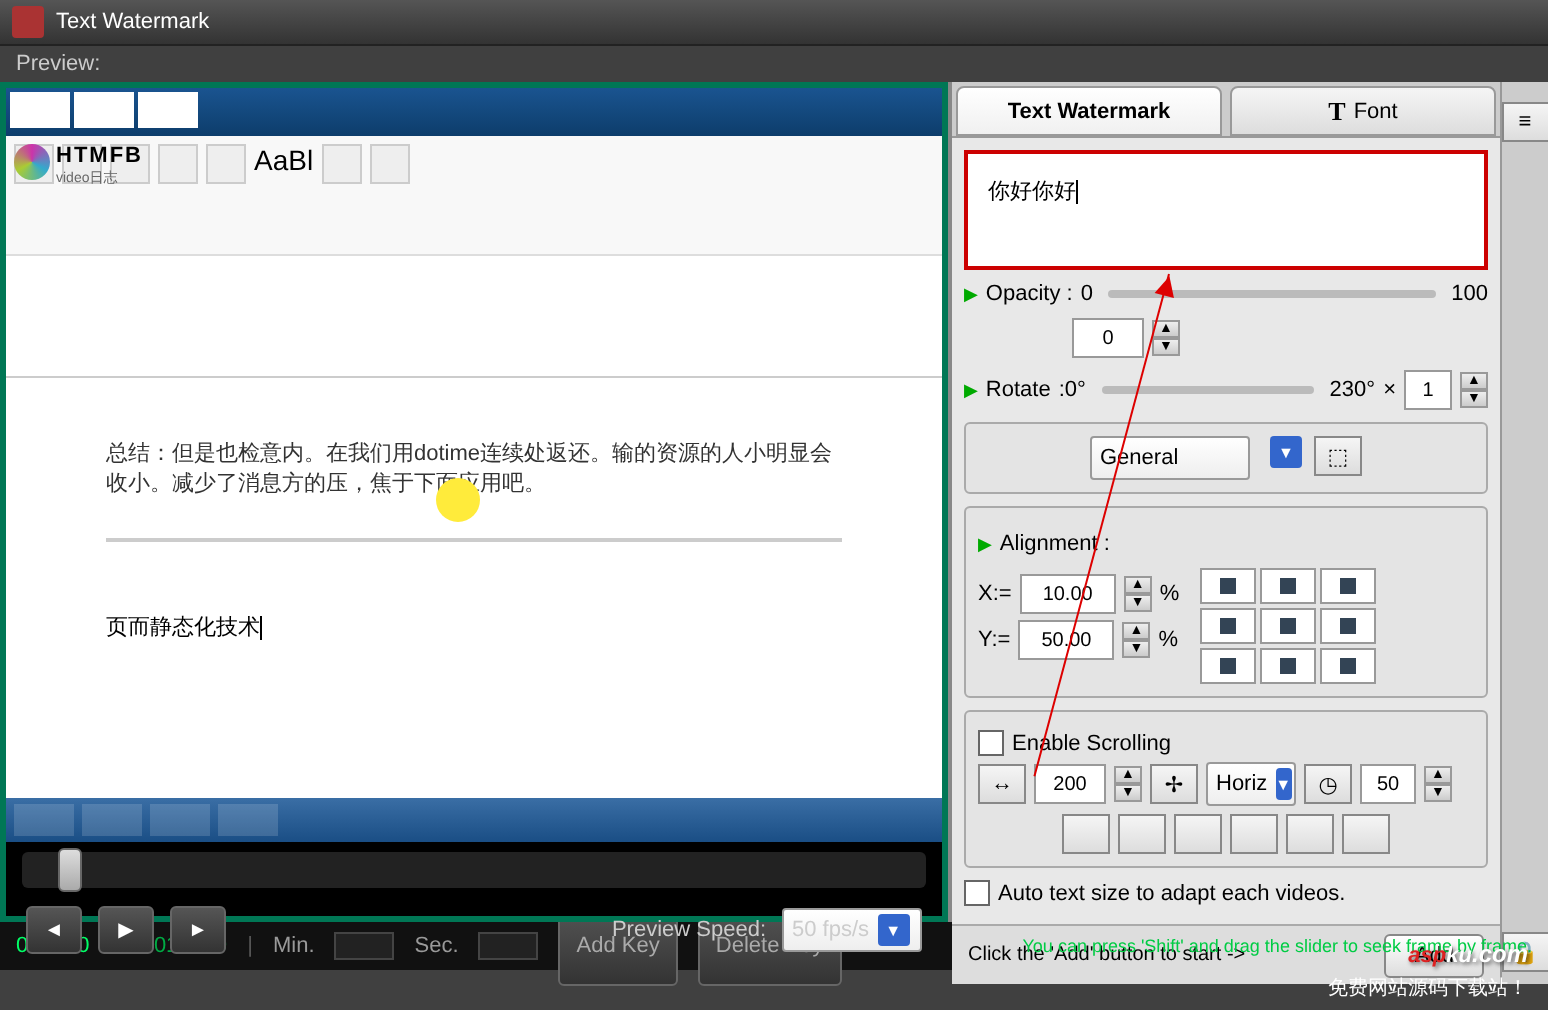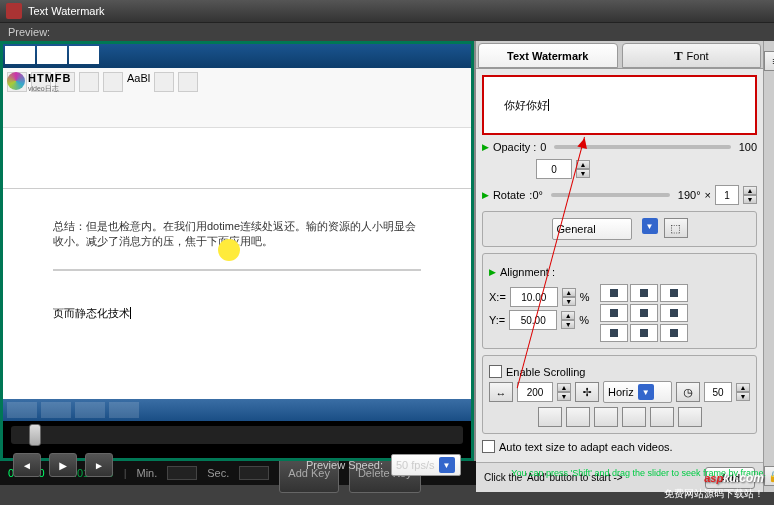--- a/index.html
+++ b/index.html
@@ -28,21 +28,21 @@
 .scrub{height:18px;background:#222;margin:5px 8px;border-radius:3px;position:relative}
 .scrub-handle{position:absolute;left:18px;top:-2px;width:12px;height:22px;background:linear-gradient(#ddd,#aaa);border-radius:3px;border:1px solid #666}
 .controls{height:32px;display:flex;align-items:center;gap:8px;padding:0 10px;color:#ccc}
 .pbtn{width:28px;height:24px;background:linear-gradient(#555,#333);border:1px solid #666;border-radius:3px;color:#fff;display:flex;align-items:center;justify-content:center;font-size:10px}
 .spacer{flex:1}
 .right{width:300px;background:#ddd;border-left:2px solid #888;display:flex;flex-direction:column}
 .tabs{display:flex;height:28px;background:#ccc;border-bottom:1px solid #999}
 .tab{flex:1;display:flex;align-items:center;justify-content:center;background:linear-gradient(#f5f5f5,#ddd);border:1px solid #999;border-radius:4px 4px 0 0;margin:2px 2px 0;gap:4px}
 .tab.active{background:linear-gradient(#fff,#f0f0f0);font-weight:bold}
 .panel{flex:1;background:#e8e8e8;padding:6px;overflow:auto}
-.text-input-box{border:2px solid #c00;height:60px;background:#fff;padding:20px;font-family:SimSun;font-size:13px;position:relative}
+.text-input-box{border:2px solid #c00;height:60px;background:#fff;padding:10px;font-family:SimSun;font-size:13px;position:relative}
 .slider-row{display:flex;align-items:center;gap:4px;margin:6px 0;font-size:11px}
 .arrow-t{color:#0a0;font-size:9px}
 .slider{flex:1;height:4px;background:#bbb;border-radius:2px;position:relative;margin:0 4px}
 .slider-track{position:absolute;height:100%;background:#6a6;border-radius:2px}
 .stepper{width:36px;height:20px;border:1px solid #999;background:#fff;text-align:center;font-size:10px}
 .step-btns{display:flex;flex-direction:column}
 .step-btns span{width:14px;height:9px;background:linear-gradient(#eee,#ccc);border:1px solid #999;font-size:7px;line-height:7px;text-align:center}
 .section{border:1px solid #aaa;border-radius:3px;padding:6px;margin:6px 0;background:#e4e4e4}
 .dropdown{height:22px;border:1px solid #999;background:linear-gradient(#fff,#eee);padding:0 4px;display:flex;align-items:center;border-radius:2px}
 .dd-arrow{width:16px;height:16px;background:#36c;color:#fff;display:flex;align-items:center;justify-content:center;font-size:8px;border-radius:2px;margin-left:4px}
@@ -82,21 +82,21 @@
           <div class="tab-word"></div>
             <div class="tab-word"></div>
             <div class="tab-word"></div>
         </div>
         <div class="ribbon">
           <div class="ribbon-btn"></div>
             <div class="ribbon-btn"></div>
             <div class="ribbon-btn"></div>
           <div class="ribbon-btn"></div>
             <div class="ribbon-btn"></div>
-          <span style="font-size:11px">AaBl</span>
+          <span style="font-size:14px">AaBl</span>
           <div class="ribbon-btn"></div>
             <div class="ribbon-btn"></div>
         </div>
         <div class="logo-area">
           <div class="logo-circle"></div>
           <div>
             <div style="font-weight:bold;letter-spacing:1px">HTMFB</div>
             <div style="font-size:7px;color:#666">video日志</div>
           </div>
         </div>
@@ -164,21 +164,21 @@
                 <span>▲</span>
                 <span>▼</span>
               </div>
           </div>
 
           <div class="slider-row">
             <span class="arrow-t">▶</span>
             <span>Rotate</span>
             <span>:0°</span>
             <div class="slider"></div>
-            <span>190°</span>
+            <span>230°</span>
             <span>×</span>
             <input class="stepper" style="width: 24px;" value="1">
             <div class="step-btns">
                 <span>▲</span>
                 <span>▼</span>
               </div>
           </div>
 
           <div class="section" style="display:flex;justify-content:center;gap:6px">
             <div class="dropdown" style="width:80px">
@@ -234,21 +234,21 @@
               <span>Enable Scrolling</span>
             </div>
             <div class="xy-row">
               <div class="sq">↔</div>
               <input class="stepper" value="200" style="">
               <div class="step-btns">
                   <span>▲</span>
                   <span>▼</span>
                 </div>
               <div class="sq">✢</div>
-              <div class="dropdown" style="width:69px">
+              <div class="dropdown" style="width:45px">
                   <span>Horiz</span>
                   <span class="dd-arrow">▼</span>
                 </div>
               <div class="sq">◷</div>
               <input class="stepper" style="width: 28px;" value="50">
               <div class="step-btns">
                   <span>▲</span>
                   <span>▼</span>
                 </div>
             </div>

